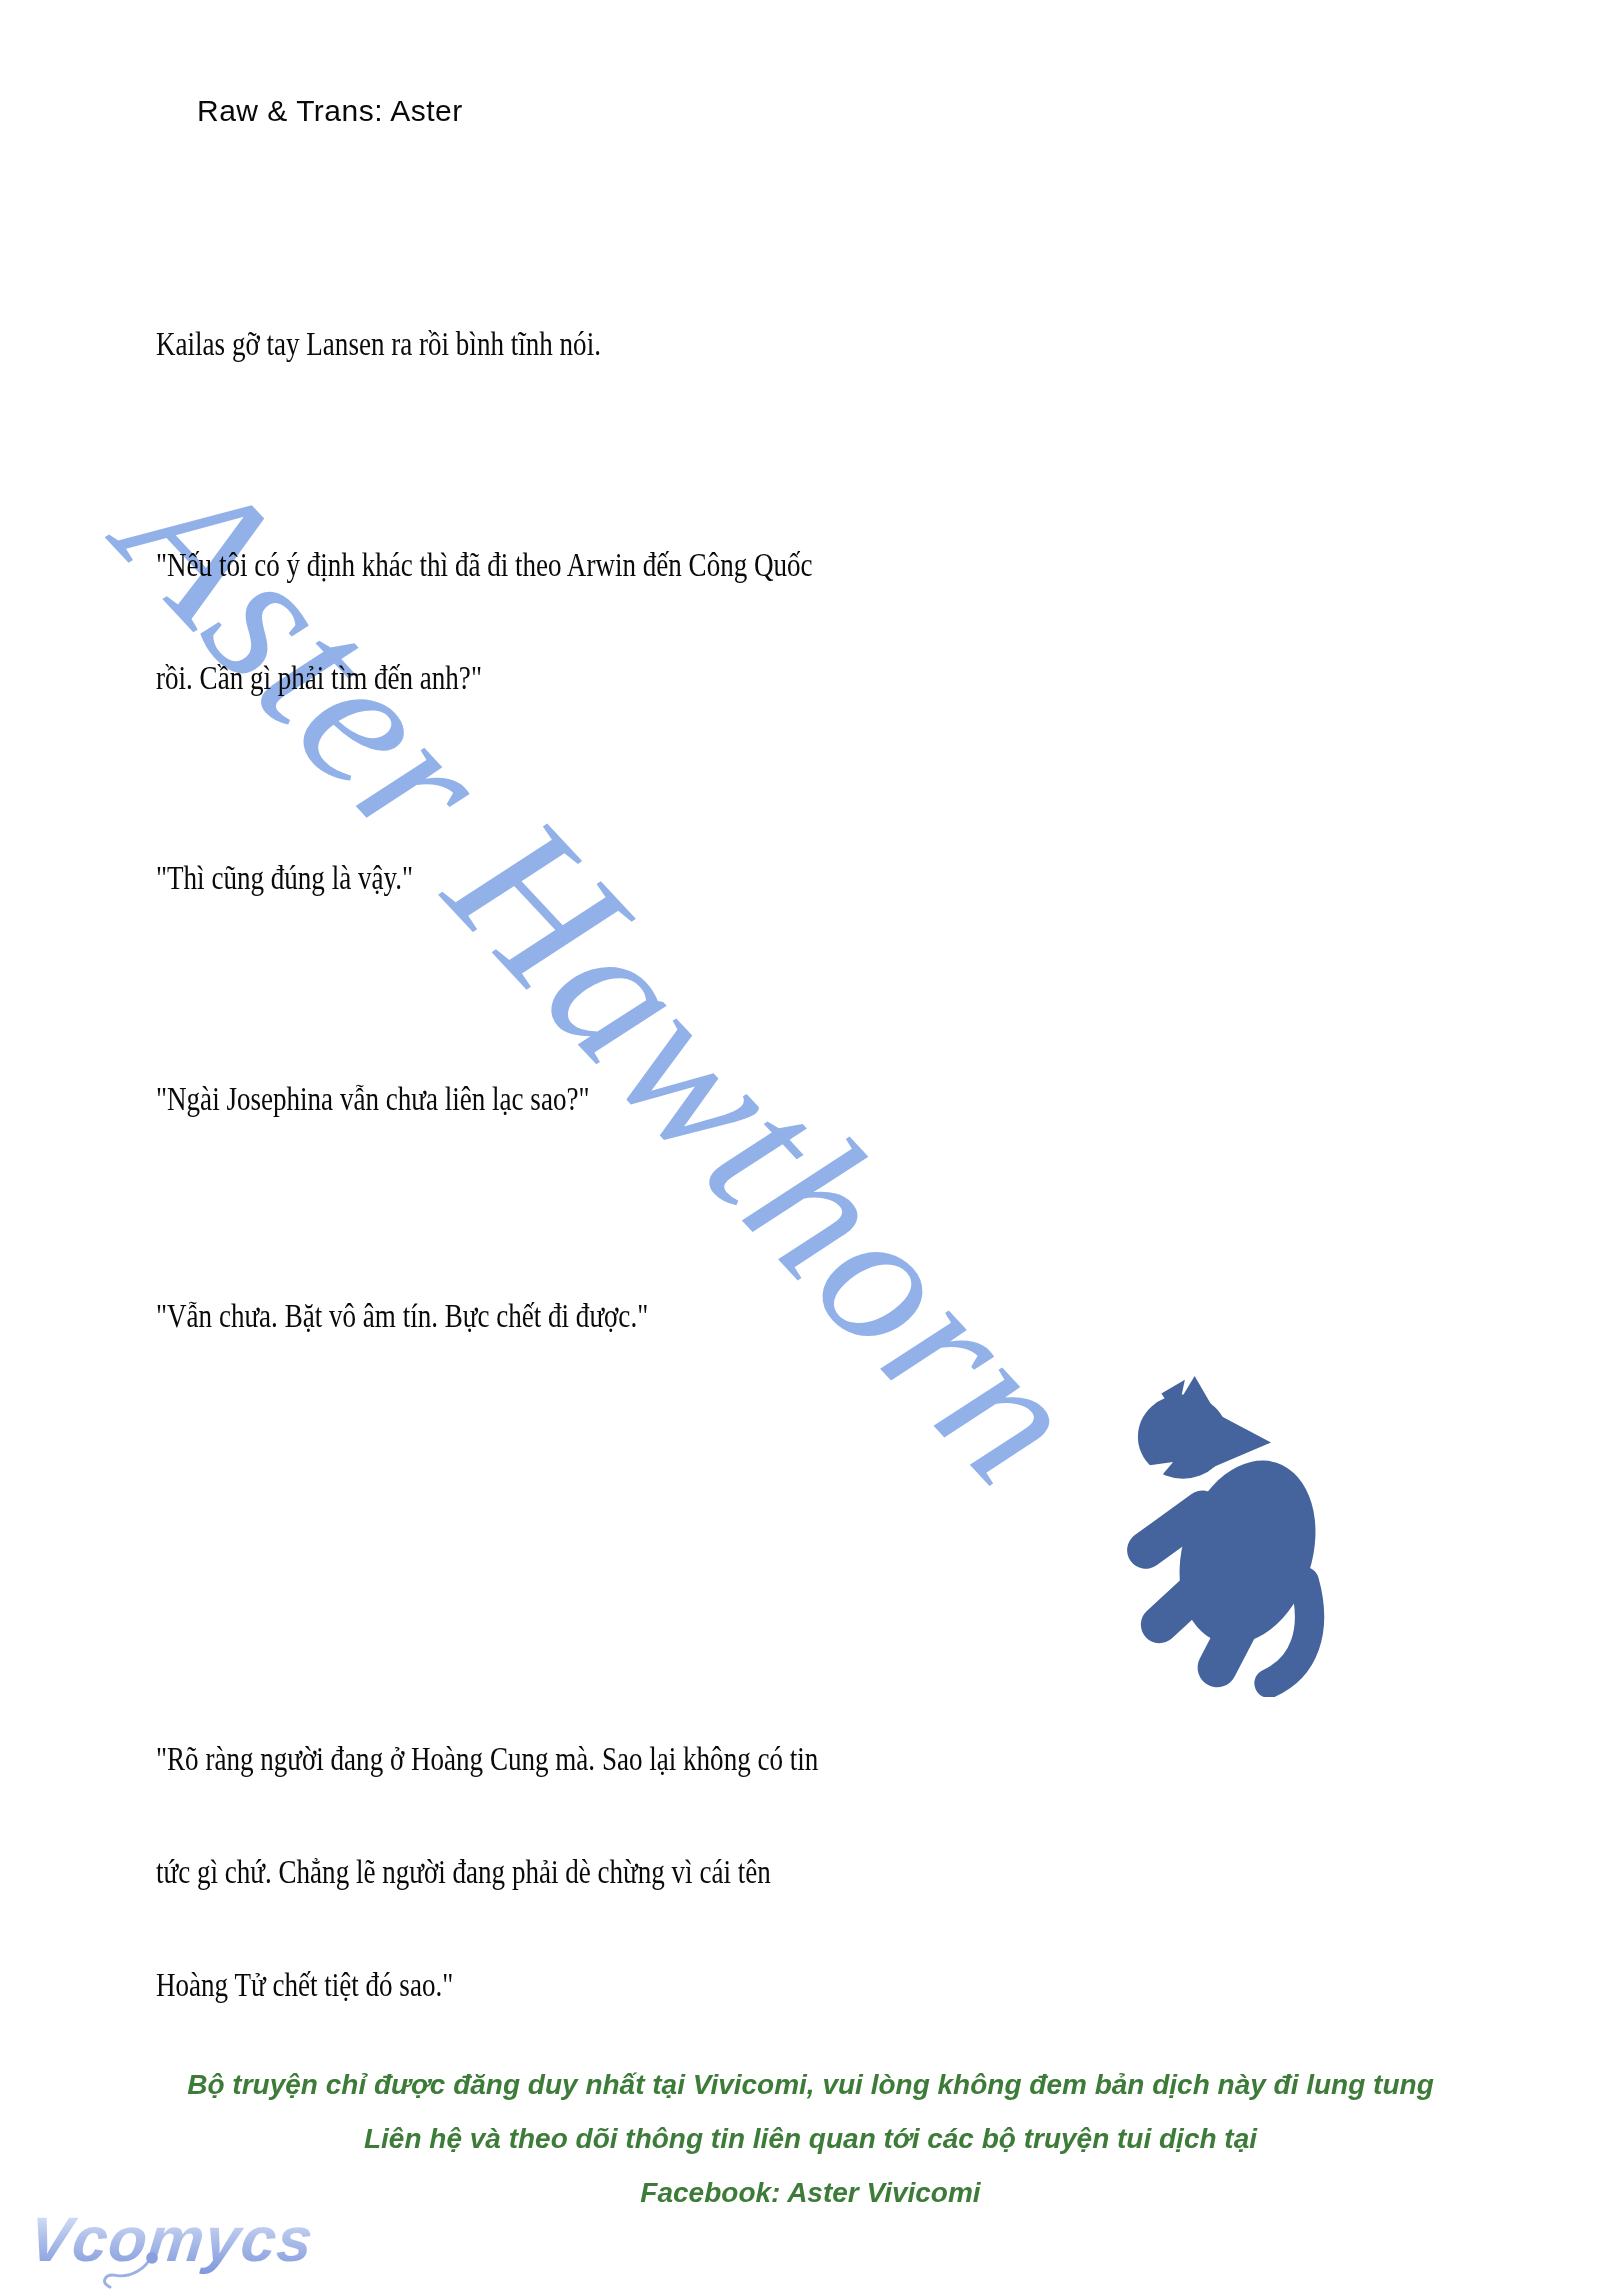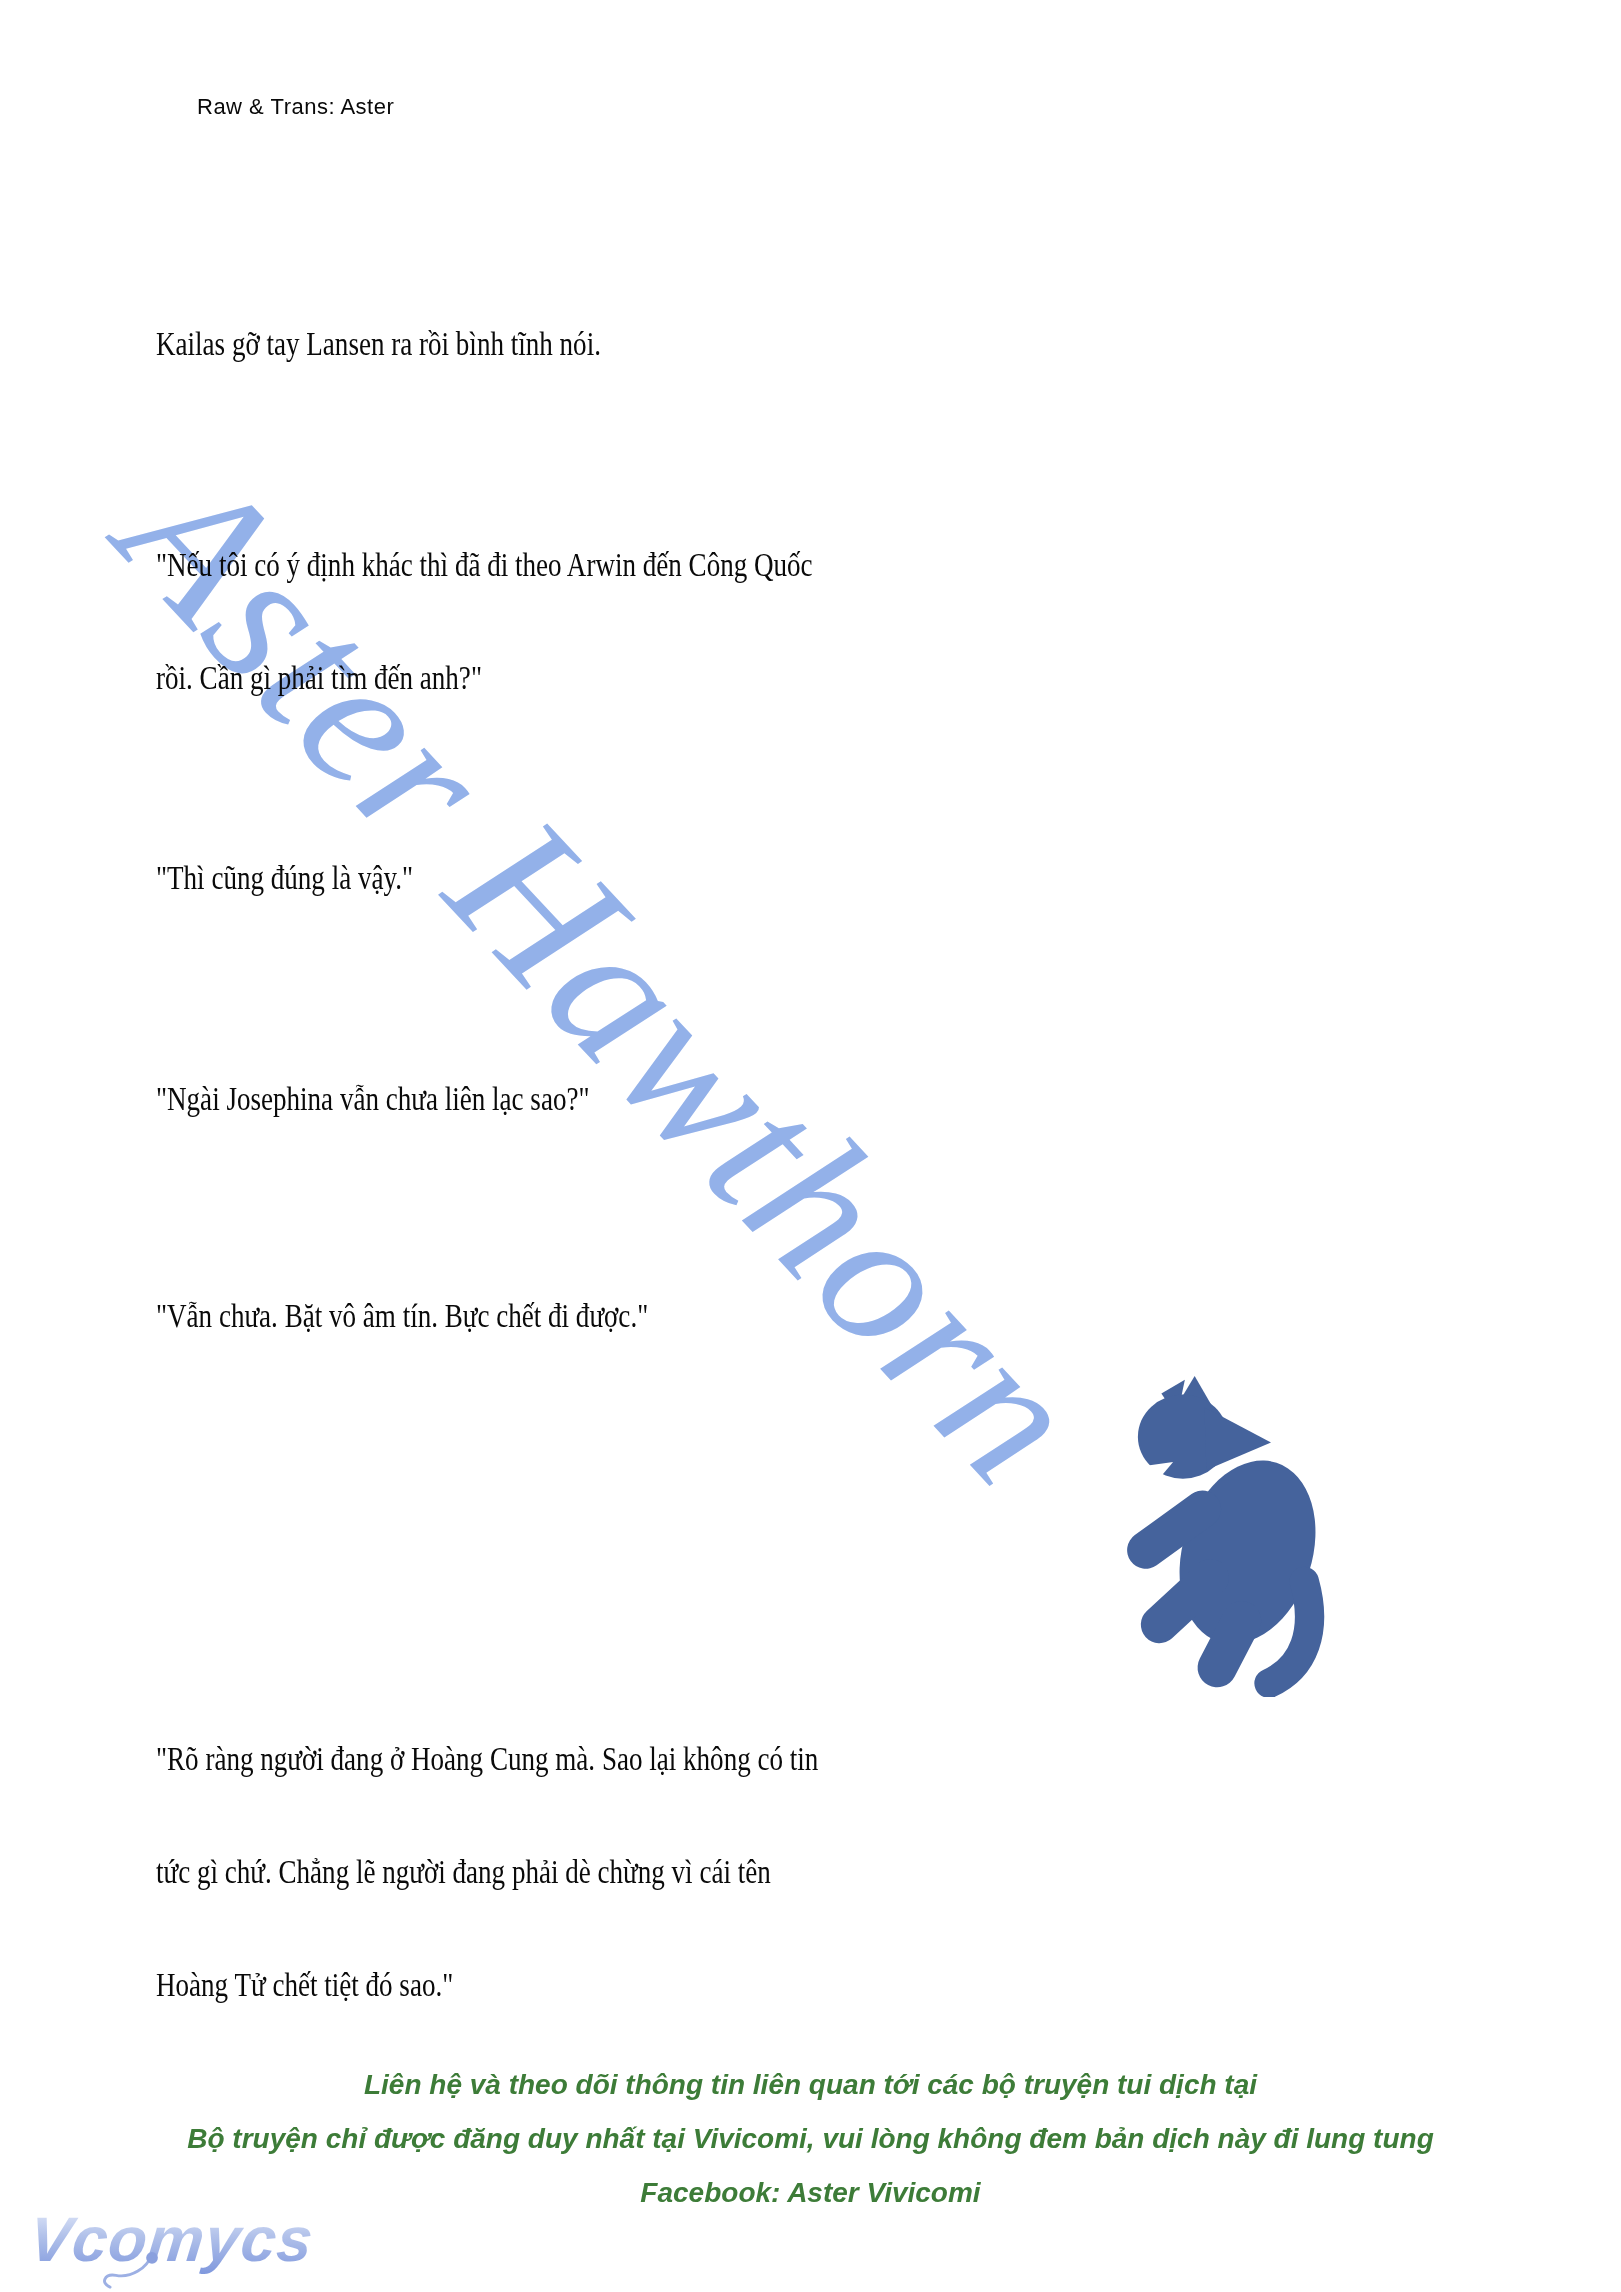--- a/index.html
+++ b/index.html
@@ -7,21 +7,21 @@
     position:relative;
     width:1621px;height:2293px;
     background:#ffffff;
     overflow:hidden;
     margin:0 auto;
     font-family:"Liberation Serif", serif;
   }
   .credit-header{
     position:absolute;left:197px;top:94px;
     font-family:"Liberation Sans", sans-serif;
-    font-size:22px;color:#090909;letter-spacing:0.5px;
+    font-size:30px;color:#090909;letter-spacing:0.5px;
     z-index:3;white-space:nowrap;
   }
   .watermark{
     position:absolute;left:243px;top:423px;
     transform:rotate(47deg);transform-origin:0 0;
     font-family:"Liberation Serif", serif;
     font-style:italic;
     font-size:196px;letter-spacing:2.9px;
     color:#8aabe8;opacity:0.92;
     white-space:nowrap;z-index:1;
@@ -109,22 +109,22 @@
       <ellipse cx="128" cy="182" rx="66" ry="96" transform="rotate(18 128 182)"></ellipse>
       <line x1="82" y1="138" x2="24" y2="180" stroke="#45639c" stroke-width="38" stroke-linecap="round"></line>
       <line x1="90" y1="208" x2="38" y2="256" stroke="#45639c" stroke-width="38" stroke-linecap="round"></line>
       <line x1="122" y1="252" x2="97" y2="300" stroke="#45639c" stroke-width="40" stroke-linecap="round"></line>
       <path d="M 186,212 C 200,262 186,300 150,316" fill="none" stroke="#45639c" stroke-width="30" stroke-linecap="round"></path>
     </g>
     <polygon points="8,96 52,90 20,128" fill="#ffffff"></polygon>
   </svg>
 
   <div class="footer">
+    <div class="fline">Bộ truyện chỉ được đăng duy nhất tại Vivicomi, vui lòng không đem bản dịch này đi lung tung</div>
     <div class="fline">Liên hệ và theo dõi thông tin liên quan tới các bộ truyện tui dịch tại</div>
-    <div class="fline">Bộ truyện chỉ được đăng duy nhất tại Vivicomi, vui lòng không đem bản dịch này đi lung tung</div>
     <div class="fline">Facebook: Aster Vivicomi</div>
   </div>
 
   <div class="logo">
     <span>Vcomycs</span>
   </div>
   <svg class="logo-flourish" width="69" height="41" viewBox="0 0 70 42" xmlns="http://www.w3.org/2000/svg">
     <path d="M 12,38 C 2,34 6,24 18,26 C 34,29 50,18 54,6" fill="none" stroke="#9db0e4" stroke-width="3" stroke-linecap="round"></path>
     <circle cx="55" cy="8" r="6" fill="#8aa0de"></circle>
   </svg>

